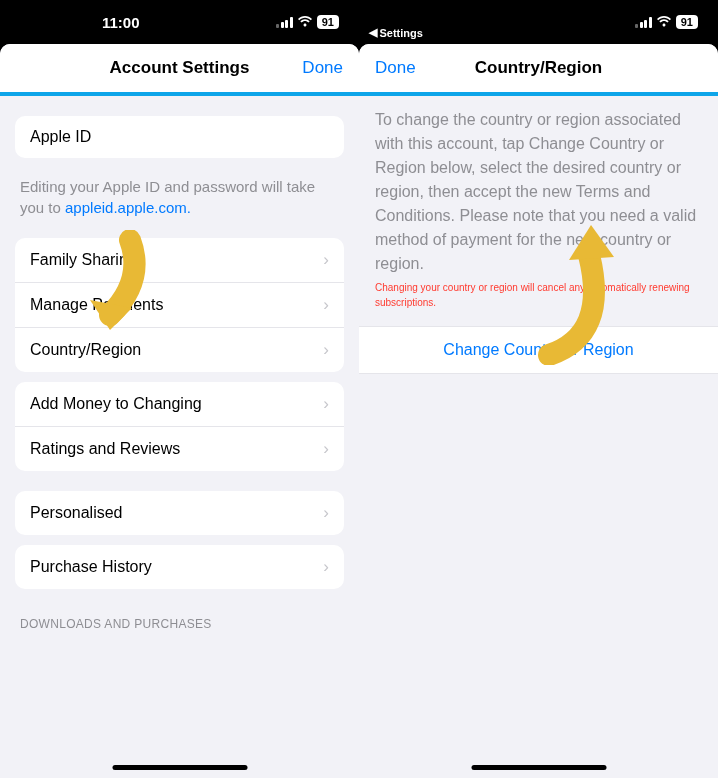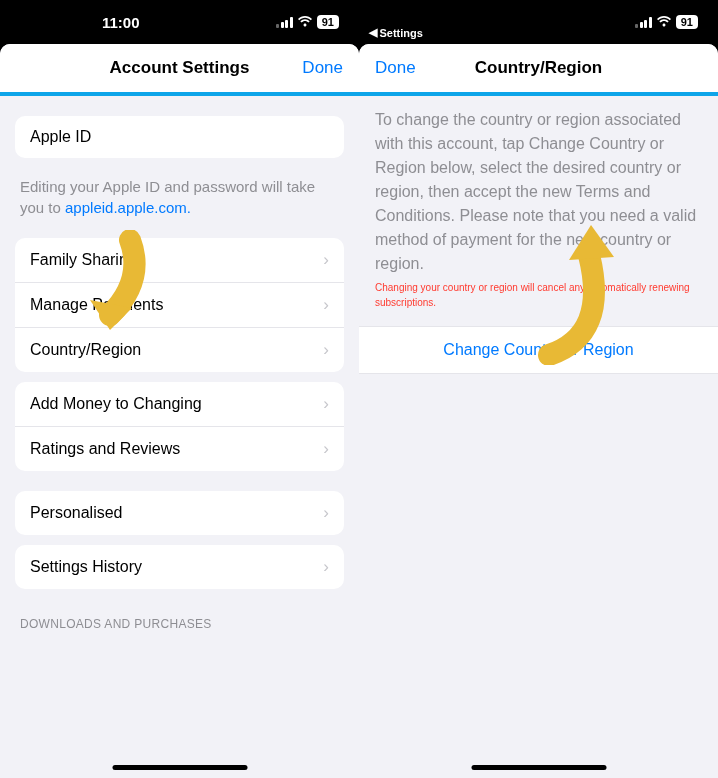--- a/index.html
+++ b/index.html
@@ -107,21 +107,21 @@
 
       <div class="section">
         <div class="row">
           <span class="row-label">Personalised</span>
           <span class="chevron">›</span>
         </div>
       </div>
 
       <div class="section section-tight">
         <div class="row">
-          <span class="row-label">Settings History</span>
+          <span class="row-label">Purchase History</span>
           <span class="chevron">›</span>
         </div>
       </div>
 
       <div class="section-header-text">DOWNLOADS AND PURCHASES</div>
 
     </div>
     <div class="home-indicator"></div>
   </div>
 

